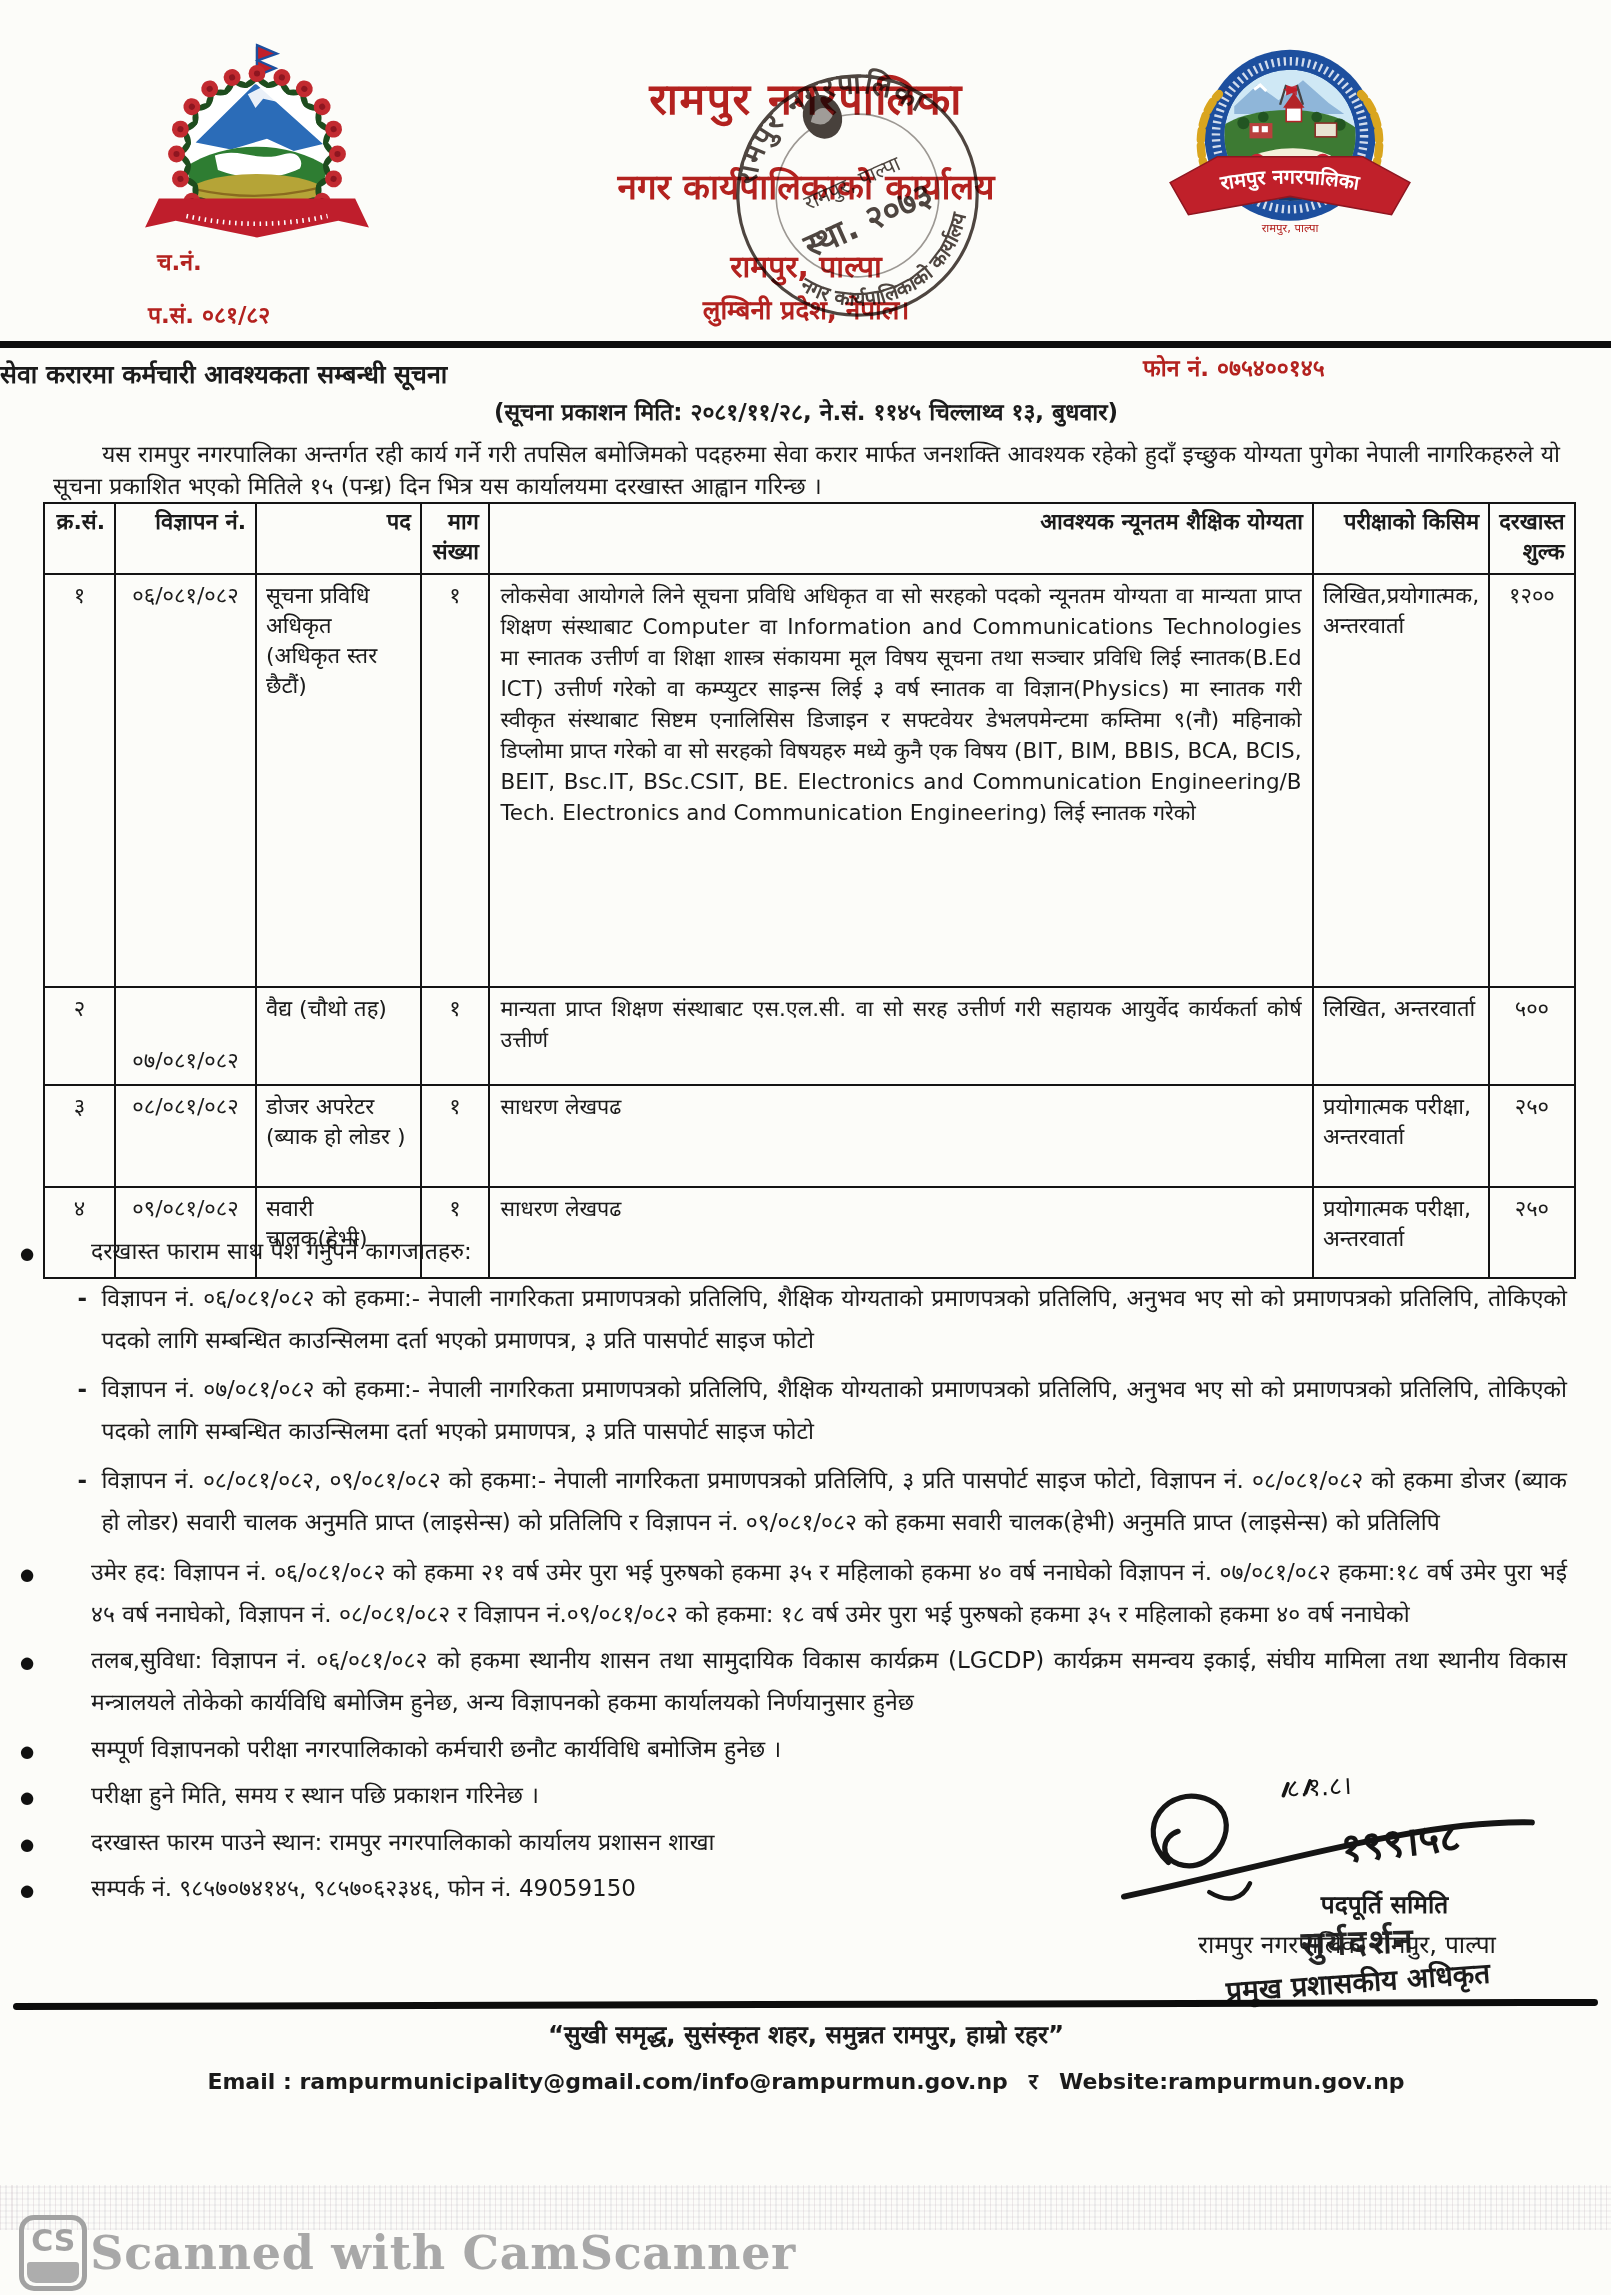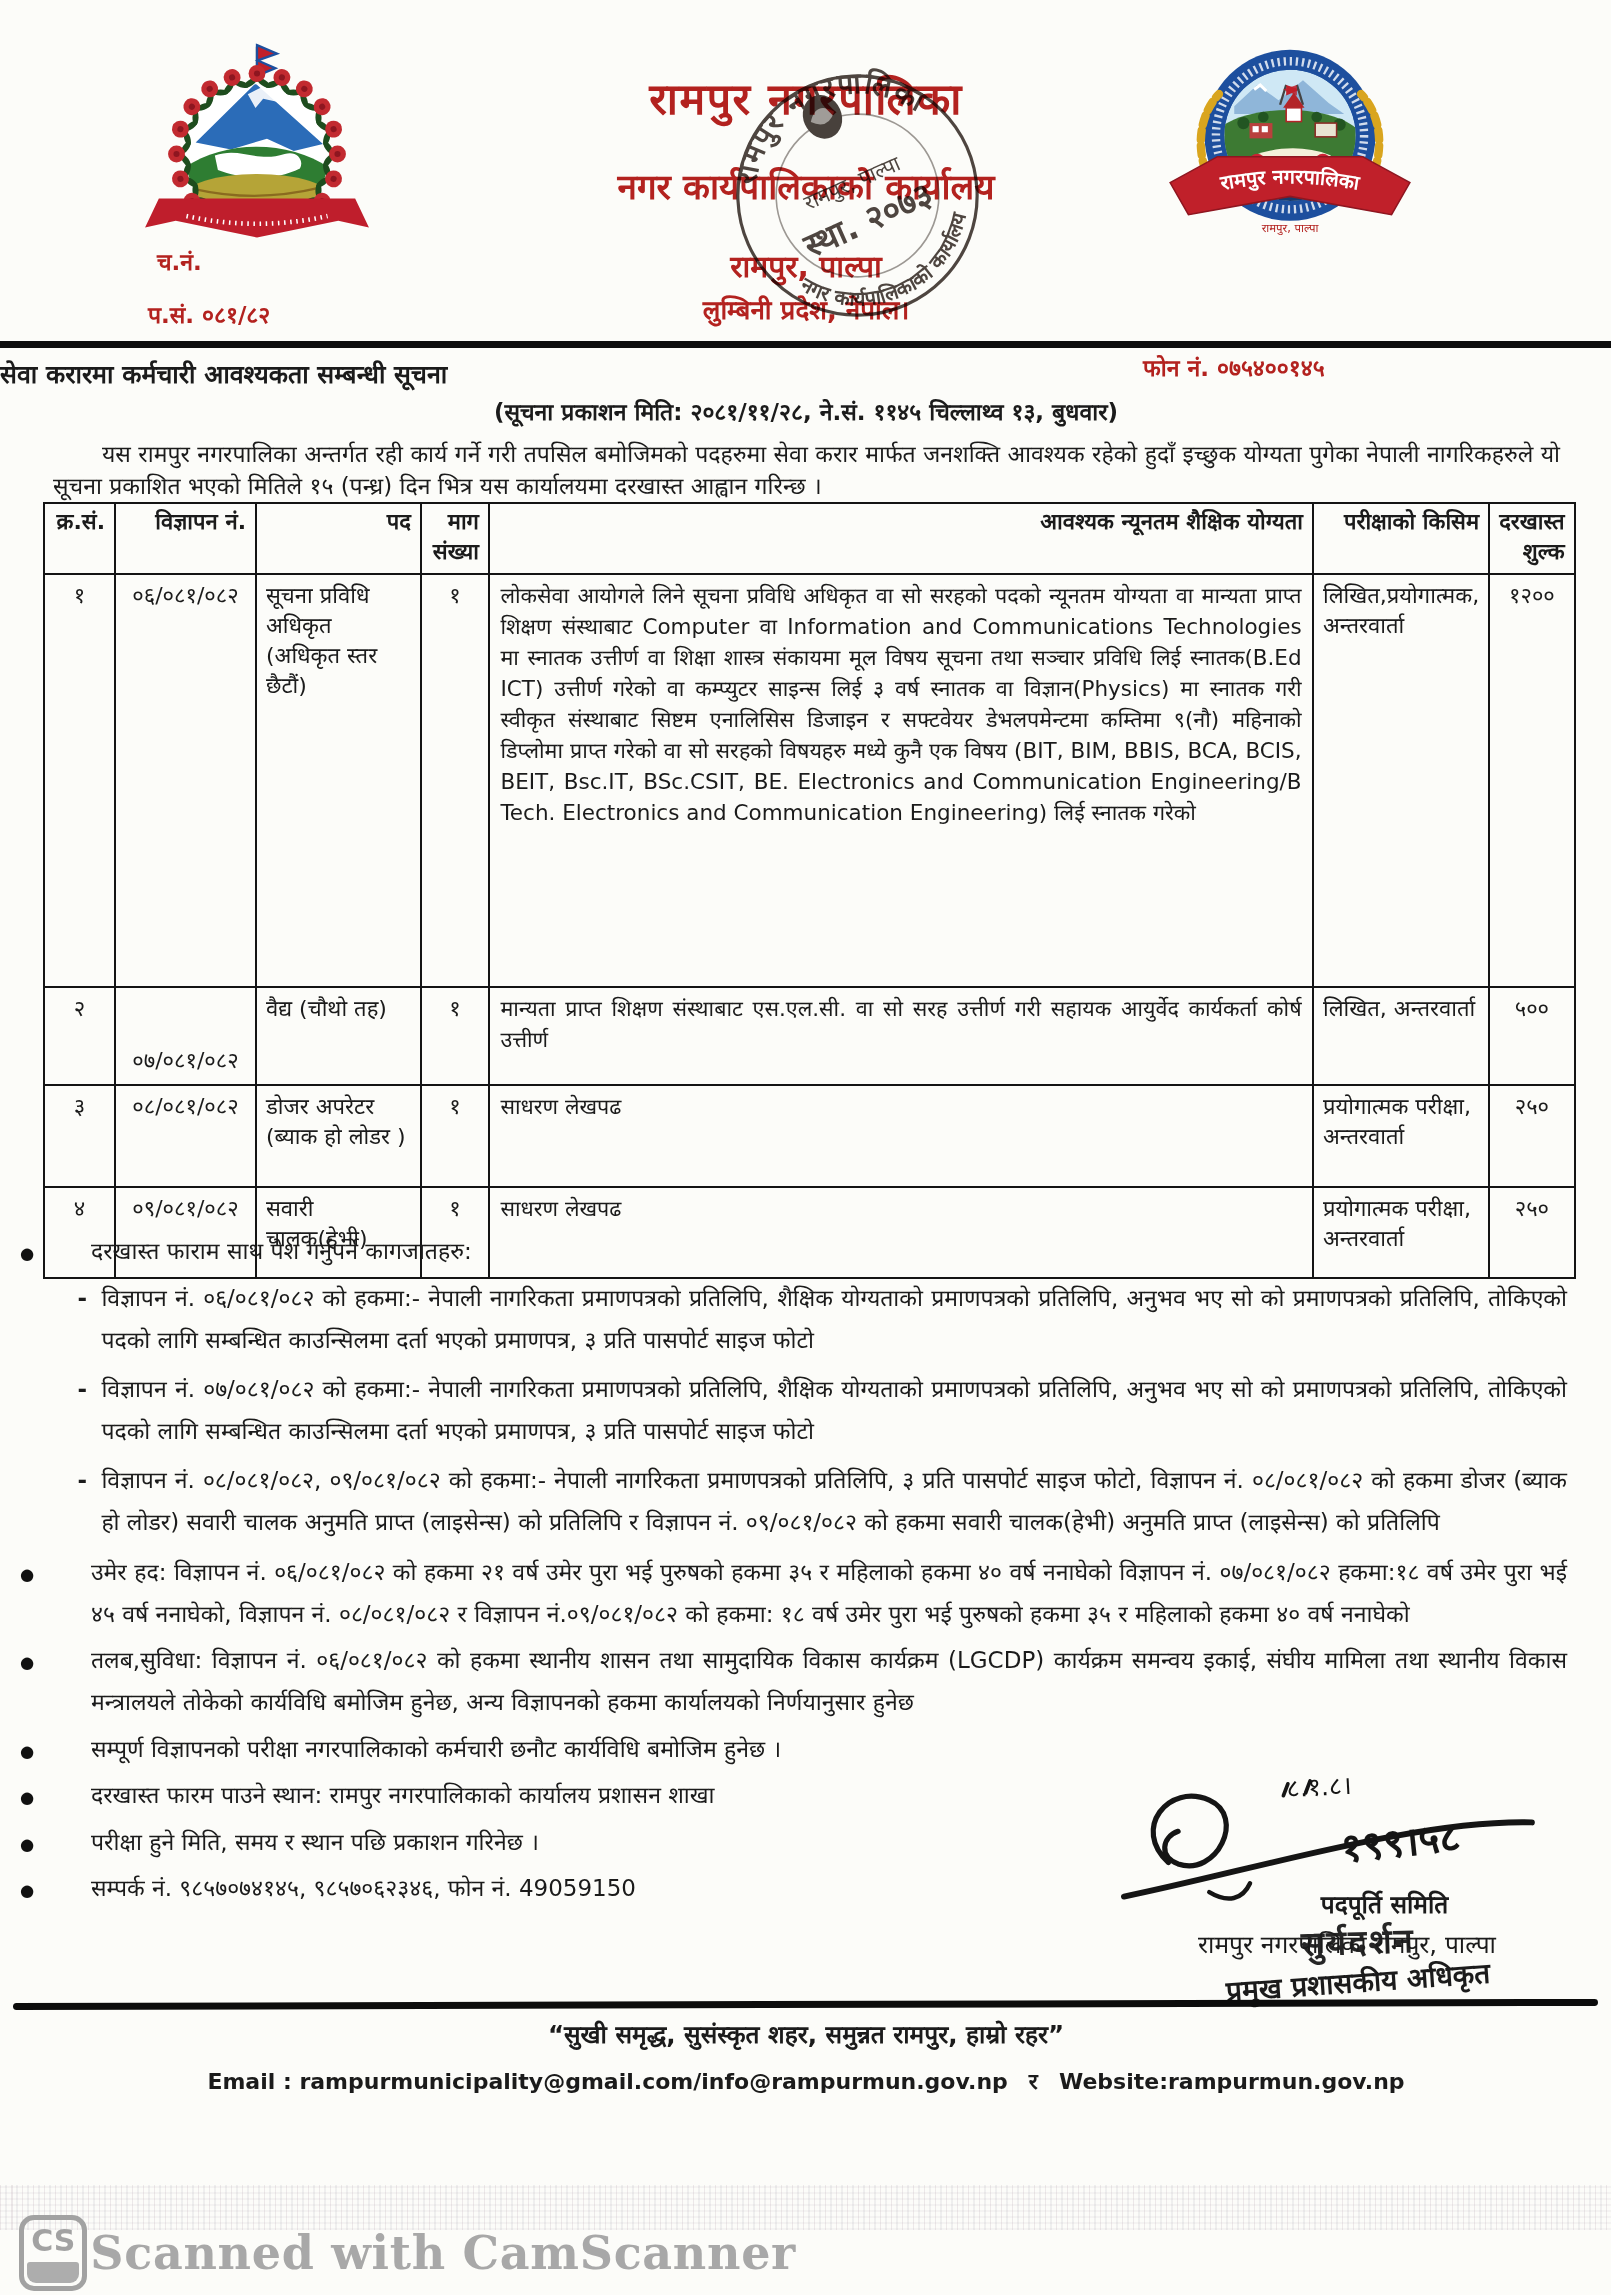--- a/index.html
+++ b/index.html
@@ -275,22 +275,22 @@
     </table>
 
   <div class="notes">
     <div class="note-item bullet">दरखास्त फाराम साथ पेश गर्नुपर्ने कागजातहरु:</div>
     <div class="note-item dash">विज्ञापन नं. ०६/०८१/०८२  को हकमा:- नेपाली नागरिकता प्रमाणपत्रको प्रतिलिपि, शैक्षिक योग्यताको प्रमाणपत्रको प्रतिलिपि, अनुभव भए सो को प्रमाणपत्रको प्रतिलिपि, तोकिएको पदको लागि सम्बन्धित काउन्सिलमा दर्ता भएको प्रमाणपत्र, ३ प्रति पासपोर्ट साइज फोटो</div>
     <div class="note-item dash">विज्ञापन नं. ०७/०८१/०८२  को हकमा:- नेपाली नागरिकता प्रमाणपत्रको प्रतिलिपि, शैक्षिक योग्यताको प्रमाणपत्रको प्रतिलिपि, अनुभव भए सो को प्रमाणपत्रको प्रतिलिपि, तोकिएको पदको लागि सम्बन्धित काउन्सिलमा दर्ता भएको प्रमाणपत्र, ३ प्रति पासपोर्ट साइज फोटो</div>
     <div class="note-item dash">विज्ञापन नं. ०८/०८१/०८२, ०९/०८१/०८२  को हकमा:- नेपाली नागरिकता प्रमाणपत्रको प्रतिलिपि, ३ प्रति पासपोर्ट साइज फोटो, विज्ञापन नं. ०८/०८१/०८२ को हकमा डोजर (ब्याक हो लोडर) सवारी चालक अनुमति प्राप्त (लाइसेन्स) को प्रतिलिपि र विज्ञापन नं. ०९/०८१/०८२ को हकमा सवारी चालक(हेभी) अनुमति प्राप्त (लाइसेन्स) को प्रतिलिपि</div>
     <div class="note-item bullet">उमेर हद: विज्ञापन नं. ०६/०८१/०८२  को हकमा २१ वर्ष उमेर पुरा भई पुरुषको हकमा ३५ र महिलाको हकमा ४० वर्ष ननाघेको विज्ञापन नं. ०७/०८१/०८२ हकमा:१८ वर्ष उमेर पुरा भई ४५ वर्ष ननाघेको, विज्ञापन नं. ०८/०८१/०८२ र विज्ञापन नं.०९/०८१/०८२ को हकमा: १८ वर्ष उमेर पुरा भई पुरुषको हकमा ३५ र महिलाको हकमा ४० वर्ष ननाघेको</div>
     <div class="note-item bullet">तलब,सुविधा: विज्ञापन नं. ०६/०८१/०८२  को हकमा स्थानीय शासन तथा सामुदायिक विकास कार्यक्रम (LGCDP) कार्यक्रम समन्वय इकाई, संघीय मामिला तथा स्थानीय विकास मन्त्रालयले तोकेको कार्यविधि बमोजिम हुनेछ, अन्य विज्ञापनको हकमा कार्यालयको निर्णयानुसार हुनेछ</div>
     <div class="note-item bullet">सम्पूर्ण विज्ञापनको परीक्षा नगरपालिकाको कर्मचारी छनौट कार्यविधि बमोजिम हुनेछ ।</div>
+    <div class="note-item bullet">परीक्षा हुने मिति, समय र स्थान पछि प्रकाशन गरिनेछ ।</div>
     <div class="note-item bullet">दरखास्त फारम पाउने स्थान: रामपुर नगरपालिकाको कार्यालय प्रशासन शाखा</div>
-    <div class="note-item bullet">परीक्षा हुने मिति, समय र स्थान पछि प्रकाशन गरिनेछ ।</div>
     <div class="note-item bullet">सम्पर्क नं. ९८५७०७४१४५, ९८५७०६२३४६, फोन नं. 49059150</div>
   </div>
 
   <svg class="sig-scribble" viewBox="0 0 600 230">
     <g stroke="#151515" fill="none" stroke-linecap="round">
       <path d="M95,150 C45,105 95,42 150,66 C200,88 160,170 108,152 C82,142 86,116 108,108" stroke-width="7"></path>
       <path d="M35,196 C210,160 430,92 585,96" stroke-width="8"></path>
       <path d="M150,190 C175,205 195,200 205,178" stroke-width="6"></path>
       <path d="M250,60 l6,-16 M280,56 l6,-16" stroke-width="5"></path>
     </g>

